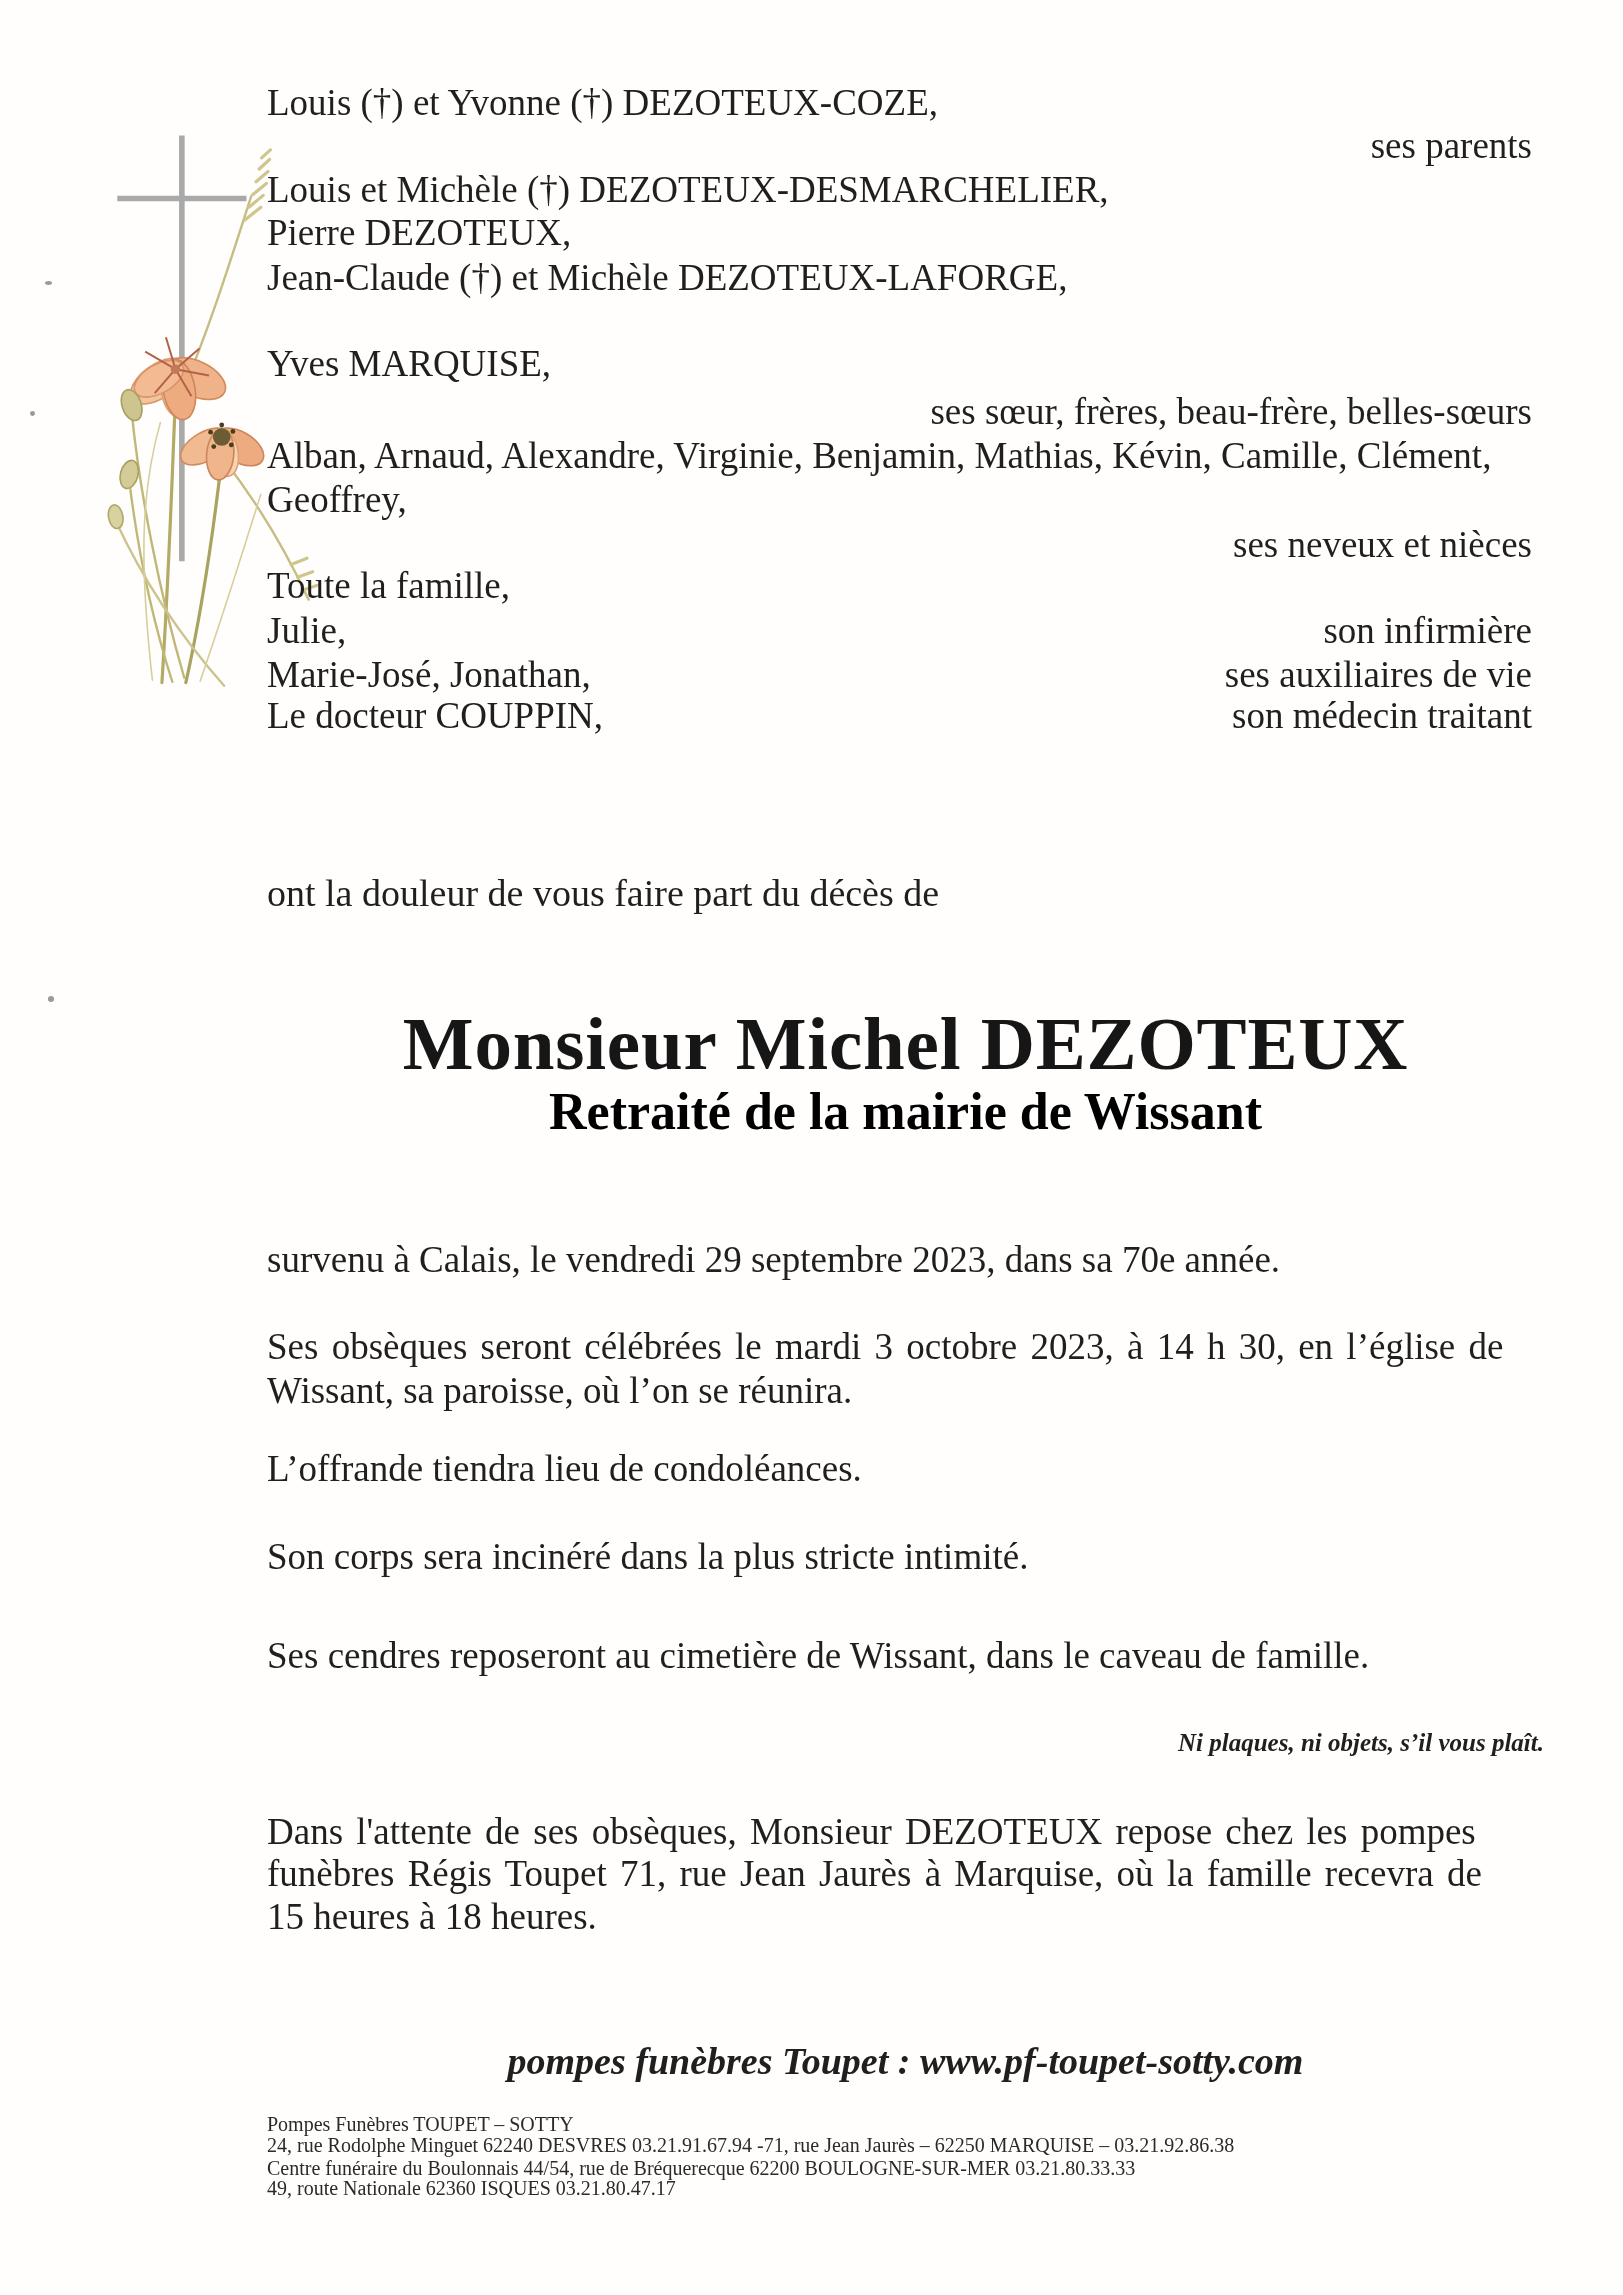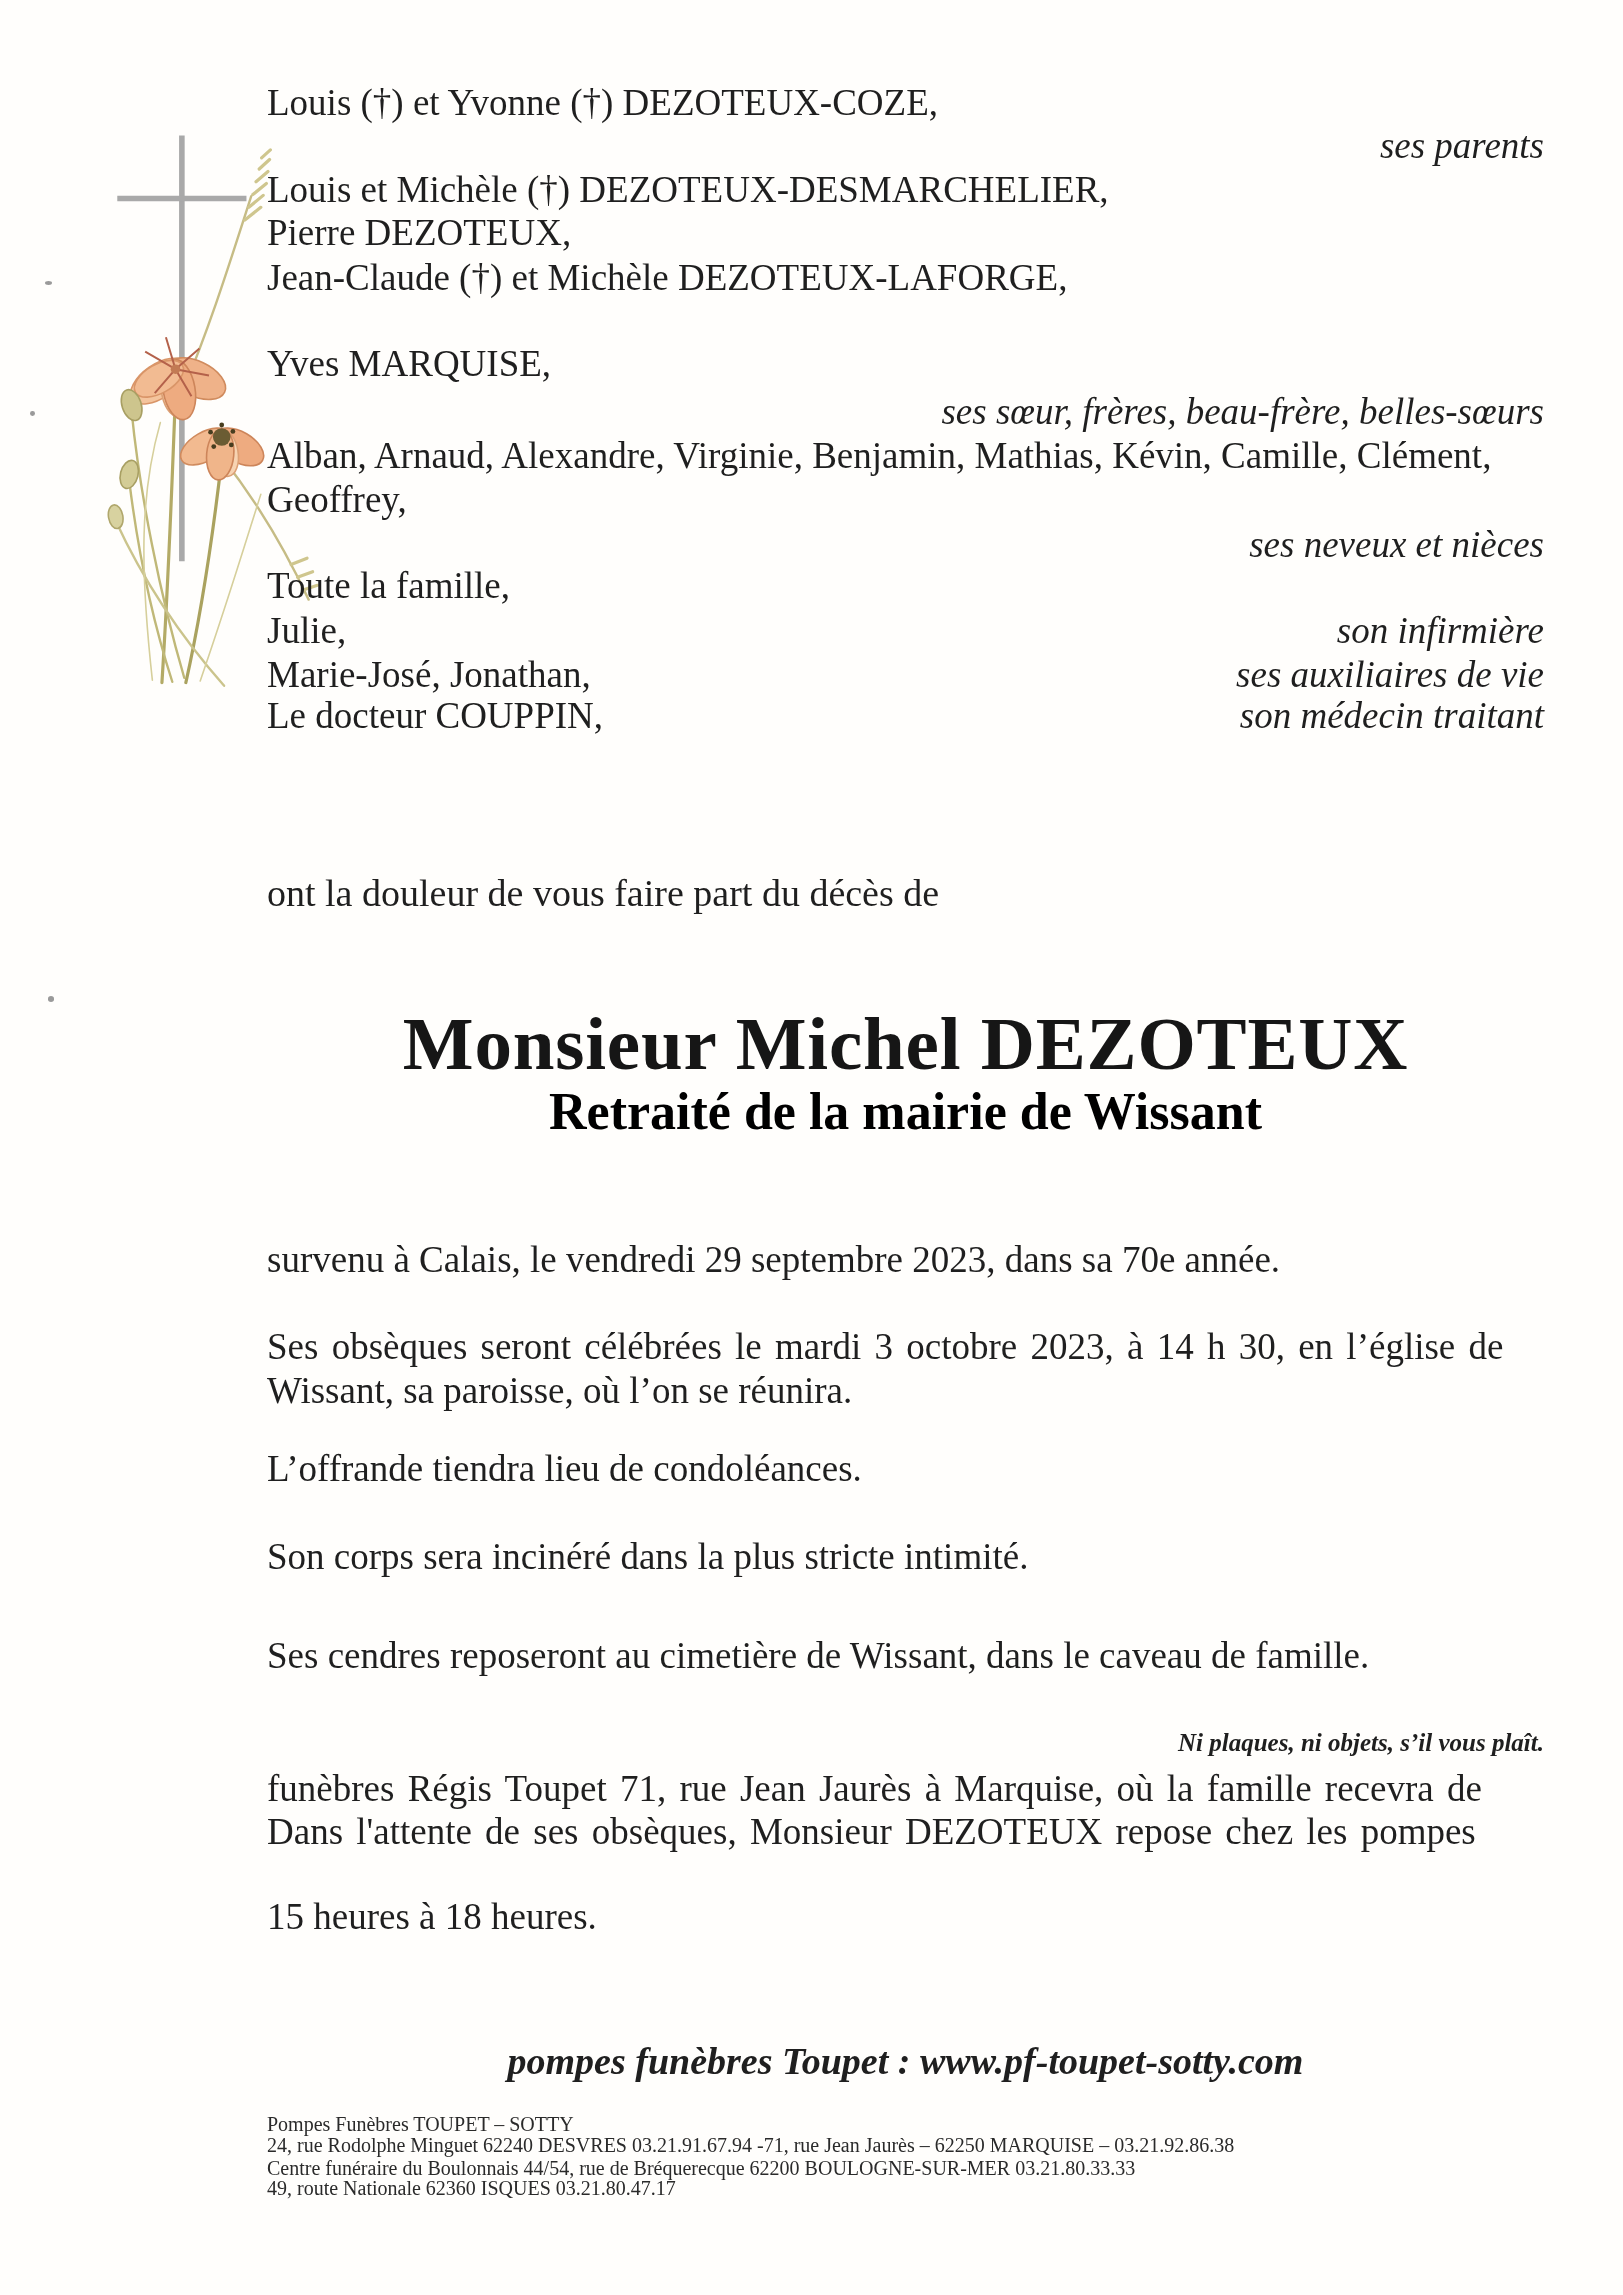--- a/index.html
+++ b/index.html
@@ -9,21 +9,21 @@
     margin:0 auto;
     background:#fffefc;
     overflow:hidden;
     font-family:"Liberation Serif", serif;
     color:#1f1f1f;
   }
   
   .band{position:absolute;left:267px;right:80px;}
   .fam-row{position:absolute;left:267px;right:80px;height:43px;font-size:37px;line-height:43px;white-space:nowrap;}
   .fam-left{position:absolute;left:0;top:0;}
-  .fam-right{position:absolute;right:0;top:0;font-style:italic;}
+  .fam-right{position:absolute;right:12px;top:0;}
   .intro{font-size:38px;line-height:43px;white-space:nowrap;}
   .title-name{
     text-align:center;font-weight:bold;font-size:75px;line-height:84px;
     color:#161616;letter-spacing:0.8px;white-space:nowrap;
   }
   .title-sub{
     text-align:center;font-weight:bold;font-size:52px;line-height:56px;
     color:#000000;white-space:nowrap;
   }
   .body-line{font-size:37px;line-height:43px;white-space:nowrap;}
@@ -159,21 +159,21 @@
 
   <div class="band body-line" style="top:1447px">L’offrande tiendra lieu de condoléances.</div>
 
   <div class="band body-line" style="top:1535px">Son corps sera incinéré dans la plus stricte intimité.</div>
 
   <div class="band body-line" style="top:1634px">Ses cendres reposeront au cimetière de Wissant, dans le caveau de famille.</div>
 
   <div class="band right-bold-italic" style="top:1720px">Ni plaques, ni objets, s’il vous plaît.</div>
 
   <div class="band body-just" style="top:1810px">Dans l'attente de ses obsèques, Monsieur DEZOTEUX repose chez les pompes</div>
-  <div class="band body-just" style="top:1767px">funèbres Régis Toupet 71, rue Jean Jaurès à Marquise, où la famille recevra de</div>
+  <div class="band body-just" style="top:1852px">funèbres Régis Toupet 71, rue Jean Jaurès à Marquise, où la famille recevra de</div>
   <div class="band body-line" style="top:1895px">15 heures à 18 heures.</div>
 
   <div class="band center-bold-italic" style="top:2039px">pompes funèbres Toupet : www.pf-toupet-sotty.com</div>
 
   <div class="band footer-line" style="top:2114px">Pompes Funèbres TOUPET – SOTTY</div>
   <div class="band footer-line" style="top:2135px">24, rue Rodolphe Minguet  62240 DESVRES  03.21.91.67.94 -71, rue Jean Jaurès – 62250 MARQUISE – 03.21.92.86.38</div>
   <div class="band footer-line" style="top:2158px">Centre funéraire du Boulonnais 44/54, rue de Bréquerecque 62200 BOULOGNE-SUR-MER 03.21.80.33.33</div>
   <div class="band footer-line" style="top:2178px">49, route Nationale 62360 ISQUES 03.21.80.47.17</div>
 
 </div>

